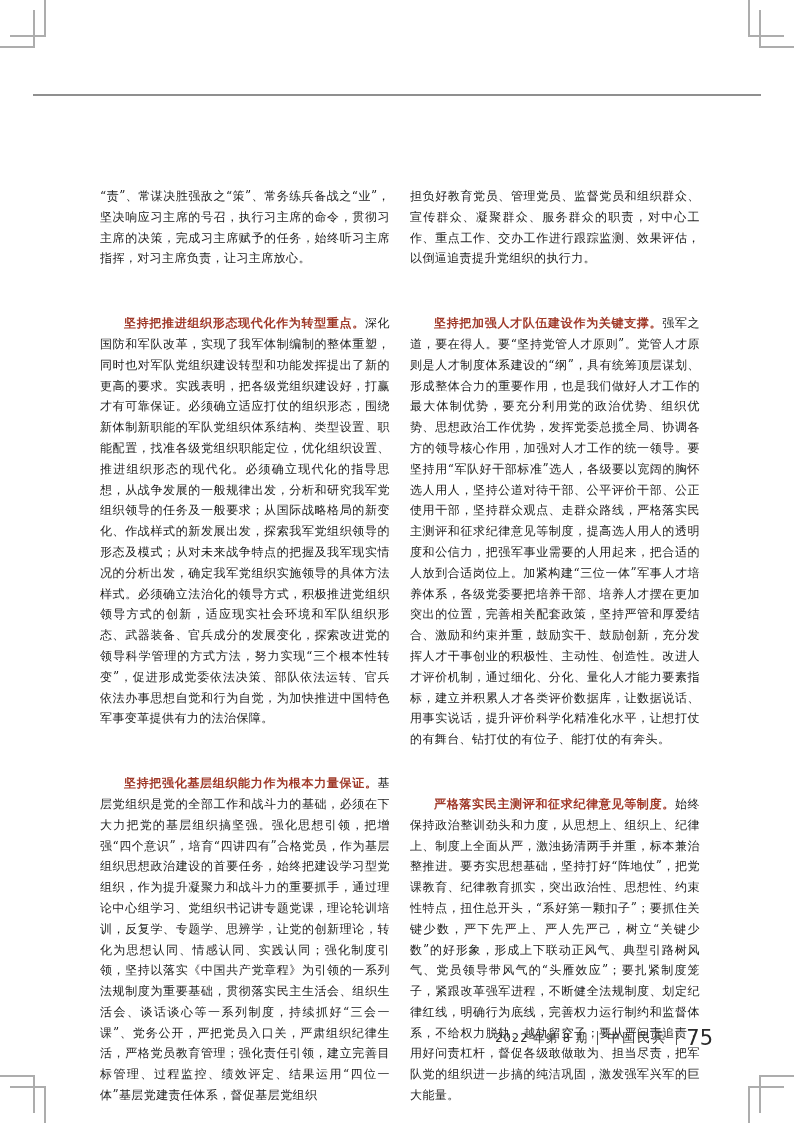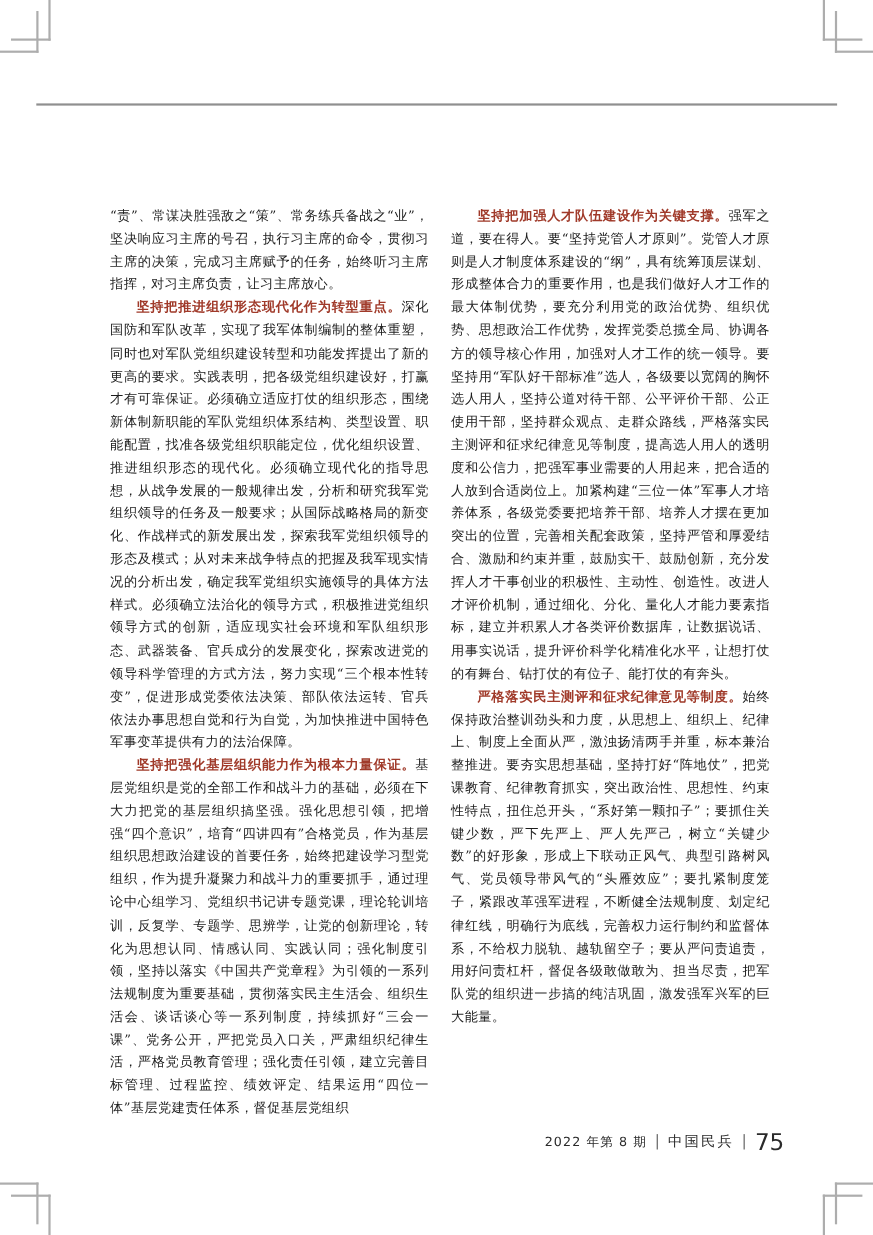--- a/index.html
+++ b/index.html
@@ -34,21 +34,21 @@
   .col{width:290px;}
   .para{
     margin:0;
     font-size:12px;
     line-height:20.8px;
     letter-spacing:0.4px;
     text-align:justify;
     text-justify:inter-character;
     color:#1c1c1c;
   }
-  .para.indent{text-indent:2em;}
+  .para.indent{text-indent:2em;margin-top:44px;}
   .lead{
     font-family:"DejaVu Sans","Liberation Sans",sans-serif;
     font-weight:bold;
     color:#a03a2a;
   }
 
   .footer{
     position:absolute;right:81px;top:1026px;
     display:flex;align-items:center;
     font-family:"DejaVu Sans","Liberation Sans",sans-serif;
@@ -77,20 +77,21 @@
 
   <div class="top-rule"></div>
 
   <div class="body-text">
     <div class="col">
       <p class="para"><span>“责”、常谋决胜强敌之“策”、常务练兵备战之“业”，坚决响应习主席的号召，执行习主席的命令，贯彻习主席的决策，完成习主席赋予的任务，始终听习主席指挥，对习主席负责，让习主席放心。</span></p>
       <p class="para indent"><span class="lead">坚持把推进组织形态现代化作为转型重点。</span><span>深化国防和军队改革，实现了我军体制编制的整体重塑，同时也对军队党组织建设转型和功能发挥提出了新的更高的要求。实践表明，把各级党组织建设好，打赢才有可靠保证。必须确立适应打仗的组织形态，围绕新体制新职能的军队党组织体系结构、类型设置、职能配置，找准各级党组织职能定位，优化组织设置、推进组织形态的现代化。必须确立现代化的指导思想，从战争发展的一般规律出发，分析和研究我军党组织领导的任务及一般要求；从国际战略格局的新变化、作战样式的新发展出发，探索我军党组织领导的形态及模式；从对未来战争特点的把握及我军现实情况的分析出发，确定我军党组织实施领导的具体方法样式。必须确立法治化的领导方式，积极推进党组织领导方式的创新，适应现实社会环境和军队组织形态、武器装备、官兵成分的发展变化，探索改进党的领导科学管理的方式方法，努力实现“三个根本性转变”，促进形成党委依法决策、部队依法运转、官兵依法办事思想自觉和行为自觉，为加快推进中国特色军事变革提供有力的法治保障。</span></p>
       <p class="para indent"><span class="lead">坚持把强化基层组织能力作为根本力量保证。</span><span>基层党组织是党的全部工作和战斗力的基础，必须在下大力把党的基层组织搞坚强。强化思想引领，把增强“四个意识”，培育“四讲四有”合格党员，作为基层组织思想政治建设的首要任务，始终把建设学习型党组织，作为提升凝聚力和战斗力的重要抓手，通过理论中心组学习、党组织书记讲专题党课，理论轮训培训，反复学、专题学、思辨学，让党的创新理论，转化为思想认同、情感认同、实践认同；强化制度引领，坚持以落实《中国共产党章程》为引领的一系列法规制度为重要基础，贯彻落实民主生活会、组织生活会、谈话谈心等一系列制度，持续抓好“三会一课”、党务公开，严把党员入口关，严肃组织纪律生活，严格党员教育管理；强化责任引领，建立完善目标管理、过程监控、绩效评定、结果运用“四位一体”基层党建责任体系，督促基层党组织</span></p>
     </div>
     <div class="col">
+      <p class="para"><span>担负好教育党员、管理党员、监督党员和组织群众、宣传群众、凝聚群众、服务群众的职责，对中心工作、重点工作、交办工作进行跟踪监测、效果评估，以倒逼追责提升党组织的执行力。</span></p>
       <p class="para indent"><span class="lead">坚持把加强人才队伍建设作为关键支撑。</span><span>强军之道，要在得人。要“坚持党管人才原则”。党管人才原则是人才制度体系建设的“纲”，具有统筹顶层谋划、形成整体合力的重要作用，也是我们做好人才工作的最大体制优势，要充分利用党的政治优势、组织优势、思想政治工作优势，发挥党委总揽全局、协调各方的领导核心作用，加强对人才工作的统一领导。要坚持用“军队好干部标准”选人，各级要以宽阔的胸怀选人用人，坚持公道对待干部、公平评价干部、公正使用干部，坚持群众观点、走群众路线，严格落实民主测评和征求纪律意见等制度，提高选人用人的透明度和公信力，把强军事业需要的人用起来，把合适的人放到合适岗位上。加紧构建“三位一体”军事人才培养体系，各级党委要把培养干部、培养人才摆在更加突出的位置，完善相关配套政策，坚持严管和厚爱结合、激励和约束并重，鼓励实干、鼓励创新，充分发挥人才干事创业的积极性、主动性、创造性。改进人才评价机制，通过细化、分化、量化人才能力要素指标，建立并积累人才各类评价数据库，让数据说话、用事实说话，提升评价科学化精准化水平，让想打仗的有舞台、钻打仗的有位子、能打仗的有奔头。</span></p>
       <p class="para indent"><span class="lead">严格落实民主测评和征求纪律意见等制度。</span><span>始终保持政治整训劲头和力度，从思想上、组织上、纪律上、制度上全面从严，激浊扬清两手并重，标本兼治整推进。要夯实思想基础，坚持打好“阵地仗”，把党课教育、纪律教育抓实，突出政治性、思想性、约束性特点，扭住总开头，“系好第一颗扣子”；要抓住关键少数，严下先严上、严人先严己，树立“关键少数”的好形象，形成上下联动正风气、典型引路树风气、党员领导带风气的“头雁效应”；要扎紧制度笼子，紧跟改革强军进程，不断健全法规制度、划定纪律红线，明确行为底线，完善权力运行制约和监督体系，不给权力脱轨、越轨留空子；要从严问责追责，用好问责杠杆，督促各级敢做敢为、担当尽责，把军队党的组织进一步搞的纯洁巩固，激发强军兴军的巨大能量。</span></p>
     </div>
   </div>
 
   <div class="footer">
     <span class="issue">2022 年第 8 期</span>
     <span class="vdiv"></span>
     <span class="mag">中国民兵</span>
     <span class="vdiv"></span>

